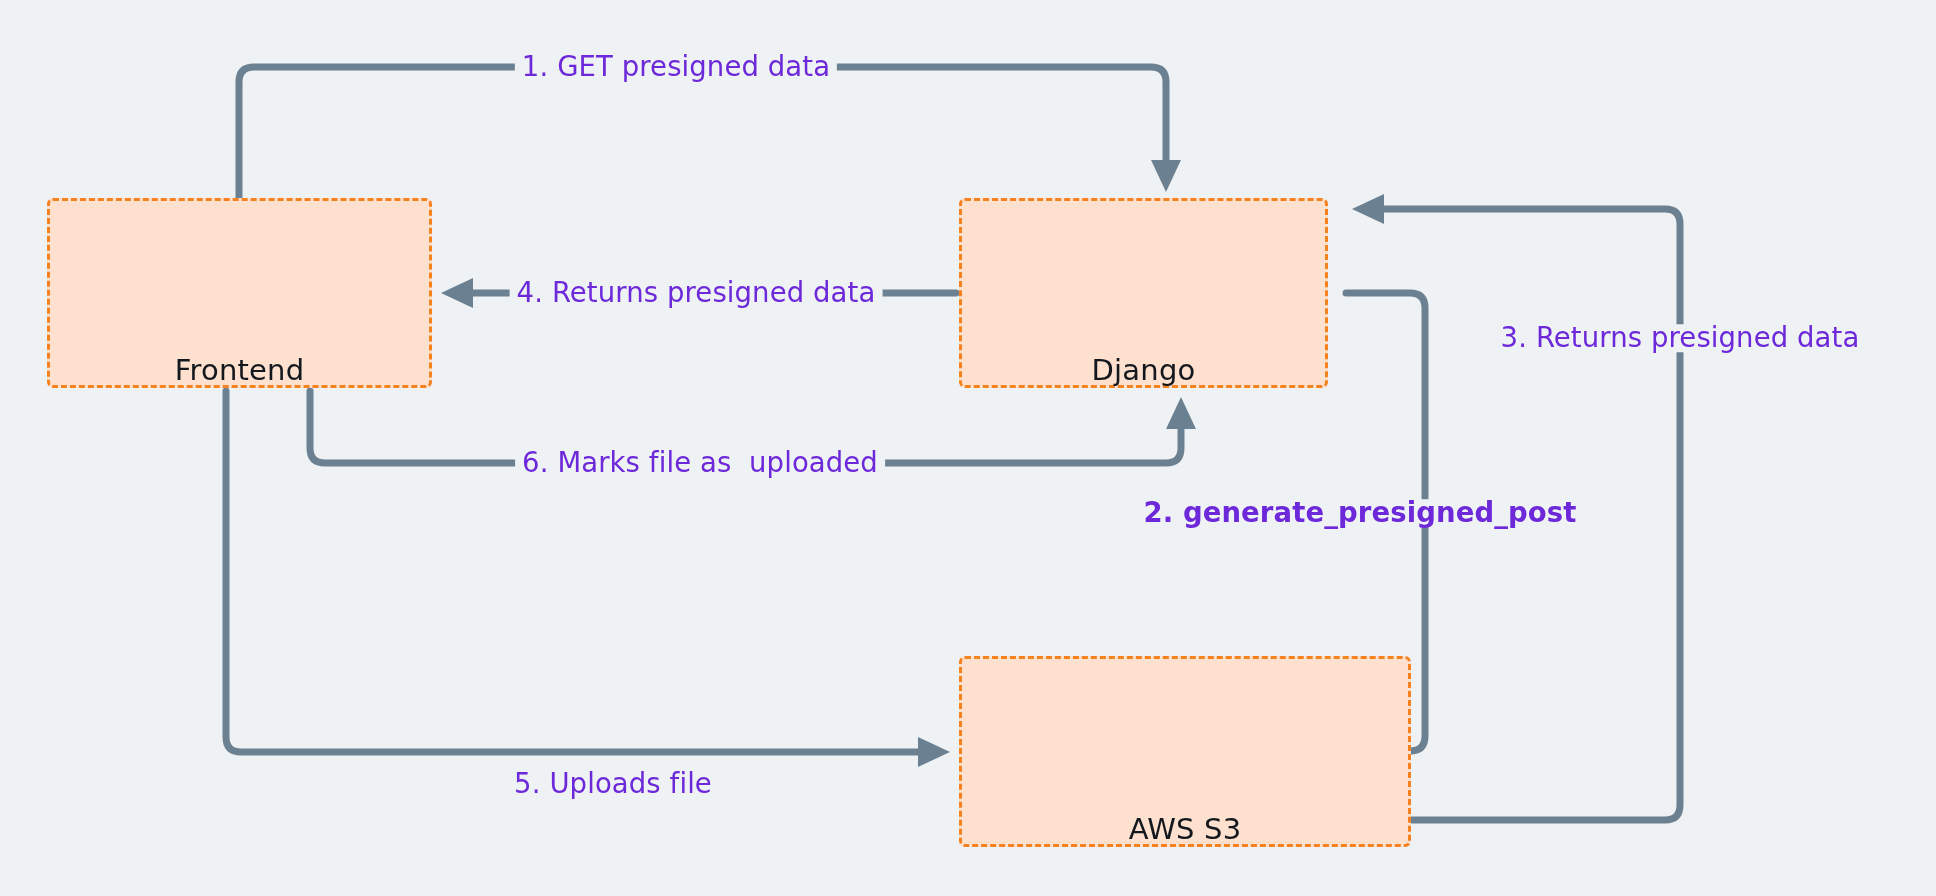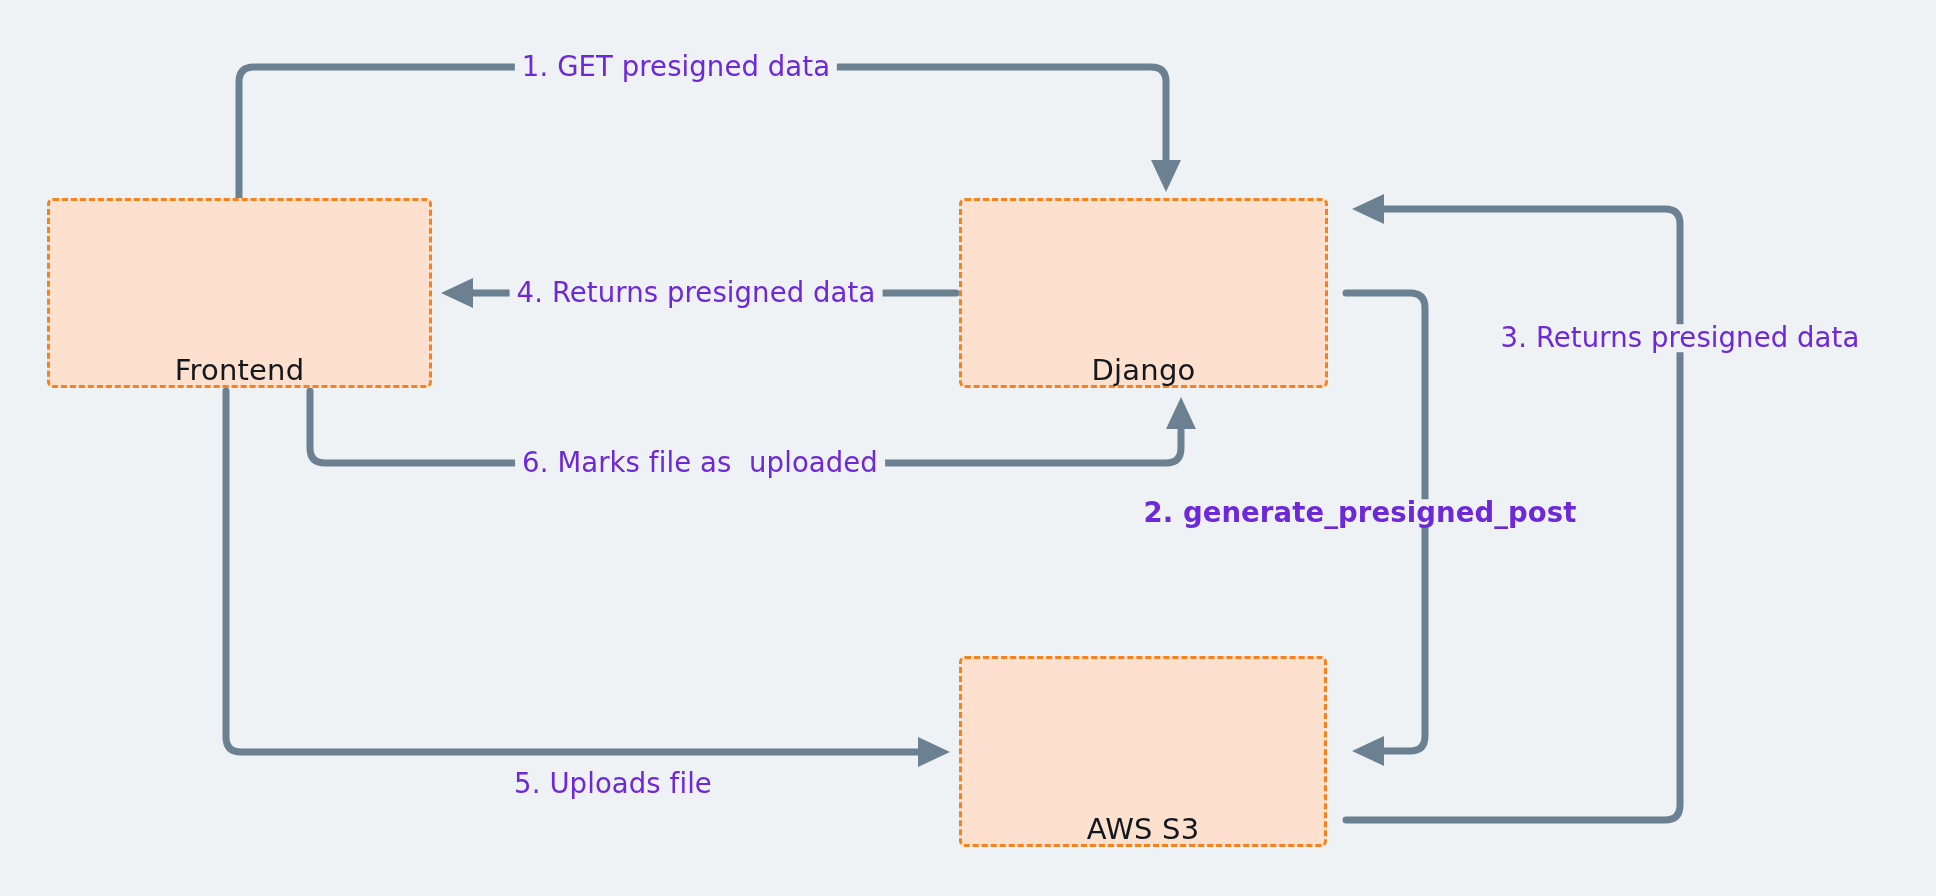--- a/index.html
+++ b/index.html
@@ -79,21 +79,21 @@
   </svg>
 
   <div class="node" style="left:47px; top:198px; width:385px; height:190px;">
     <span class="node-label">Frontend</span>
   </div>
 
   <div class="node" style="left:959px; top:198px; width:369px; height:190px;">
     <span class="node-label">Django</span>
   </div>
 
-  <div class="node" style="left:959px; top:656px; width:368px; height:191px;">
+  <div class="node" style="left:959px; top:656px; width:452px; height:191px;">
     <span class="node-label">AWS S3</span>
   </div>
 
   <div class="edge-label center-xy" style="left:676px; top:67px;">1. GET presigned data</div>
 
   <div class="edge-label center-xy" style="left:1360px; top:513px;font-weight:bold;">2. generate_presigned_post</div>
 
   <div class="edge-label center-xy" style="left:1680px; top:338px;">3. Returns presigned data</div>
 
   <div class="edge-label center-xy" style="left:696px; top:293px;text-align:right;">4. Returns presigned data</div>

